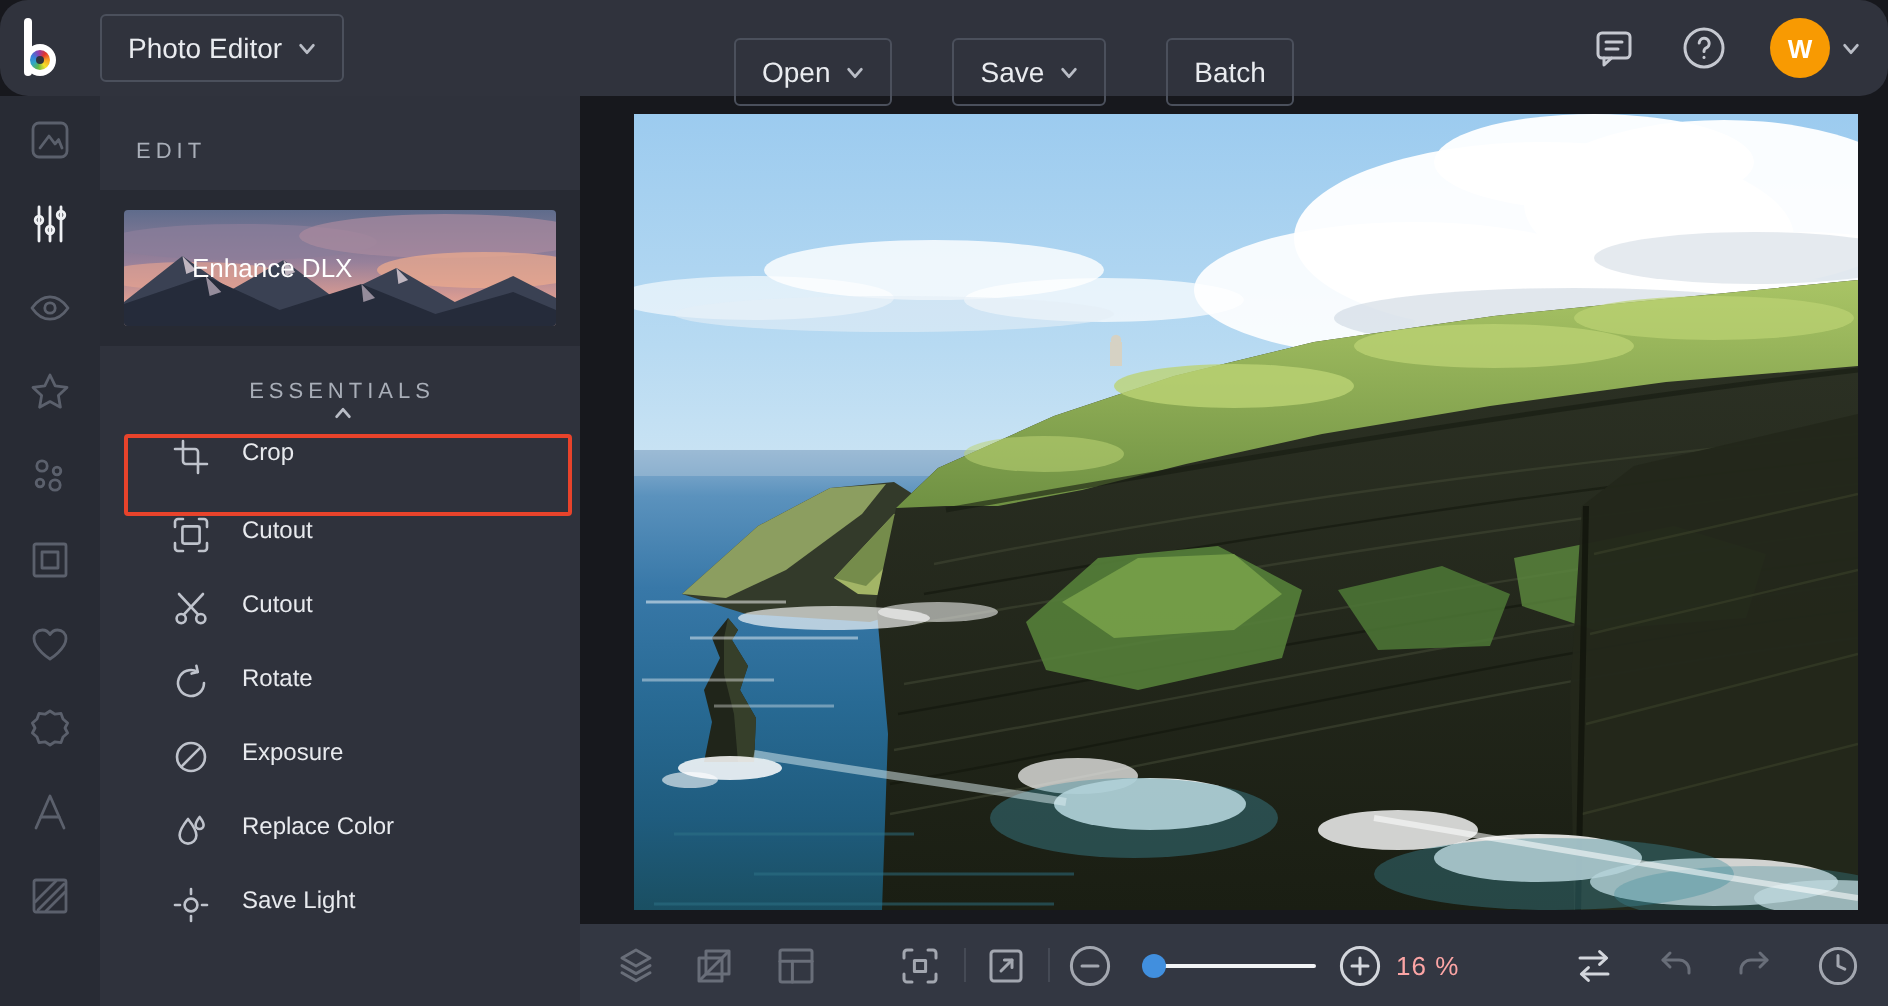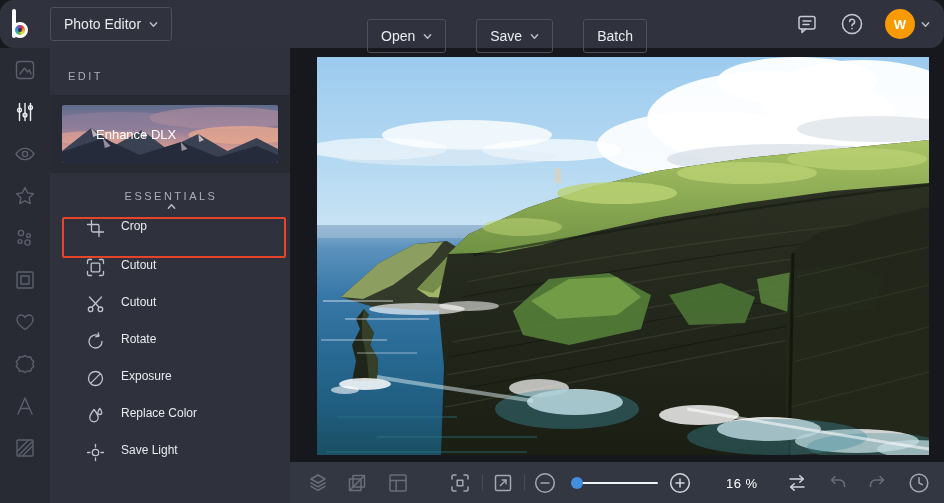--- a/index.html
+++ b/index.html
@@ -53,21 +53,21 @@
   
   .bottombar{position:absolute;left:290px;top:462px;width:654px;height:41px;background:#333742;}
   .bb{position:absolute;top:50%;transform:translate(-50%,-50%);cursor:pointer;display:block;}
   .bb svg{display:block;width:22px;height:22px;}
   .bb svg *{fill:none;stroke:#696e79;stroke-width:1.5;stroke-linecap:round;stroke-linejoin:round;}
   .bb.mid svg *{stroke:#a3a7b0;}
   .bb.bright svg *{stroke:#d3d6dc;}
   .bb-divider{position:absolute;top:12px;width:1px;height:17px;background:#454a55;}
   .zoom-track{position:absolute;left:282px;top:20px;width:86px;height:2px;border-radius:1px;background:#f2f3f5;cursor:pointer;}
   .zoom-thumb{position:absolute;left:-1px;top:-5px;width:12px;height:12px;border-radius:50%;background:#418fde;cursor:grab;}
-  .zoom-label{position:absolute;left:408px;top:50%;transform:translateY(-50%);font-size:13px;color:#ffffff;letter-spacing:.5px;margin-left:28px;}
+  .zoom-label{position:absolute;left:408px;top:50%;transform:translateY(-50%);font-size:13px;color:#fca5a5;letter-spacing:.5px;}
 </style>
 </head>
 <body>
 
 <div class="app">
 
   <div class="topbar">
     <div class="logo">
       <div class="stem"></div>
       <div class="bowl"></div>

